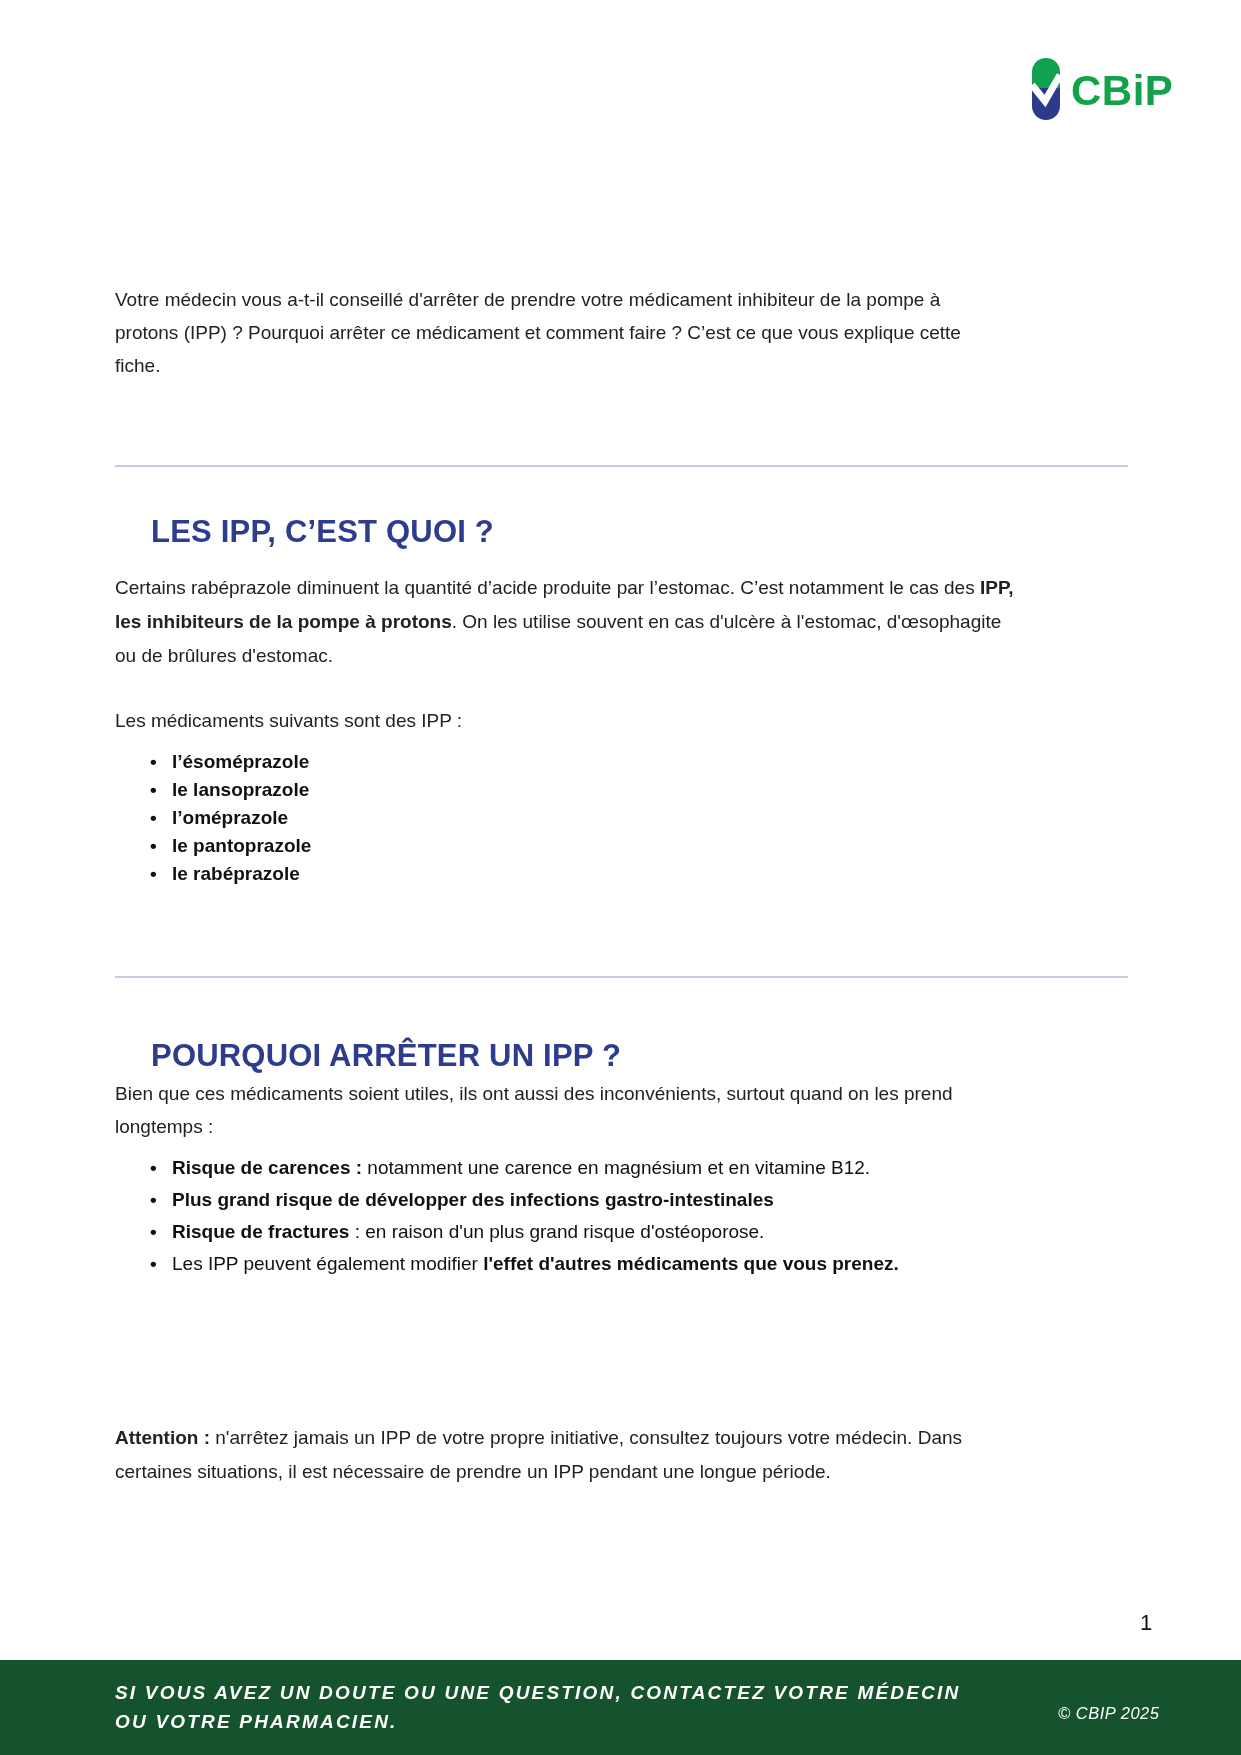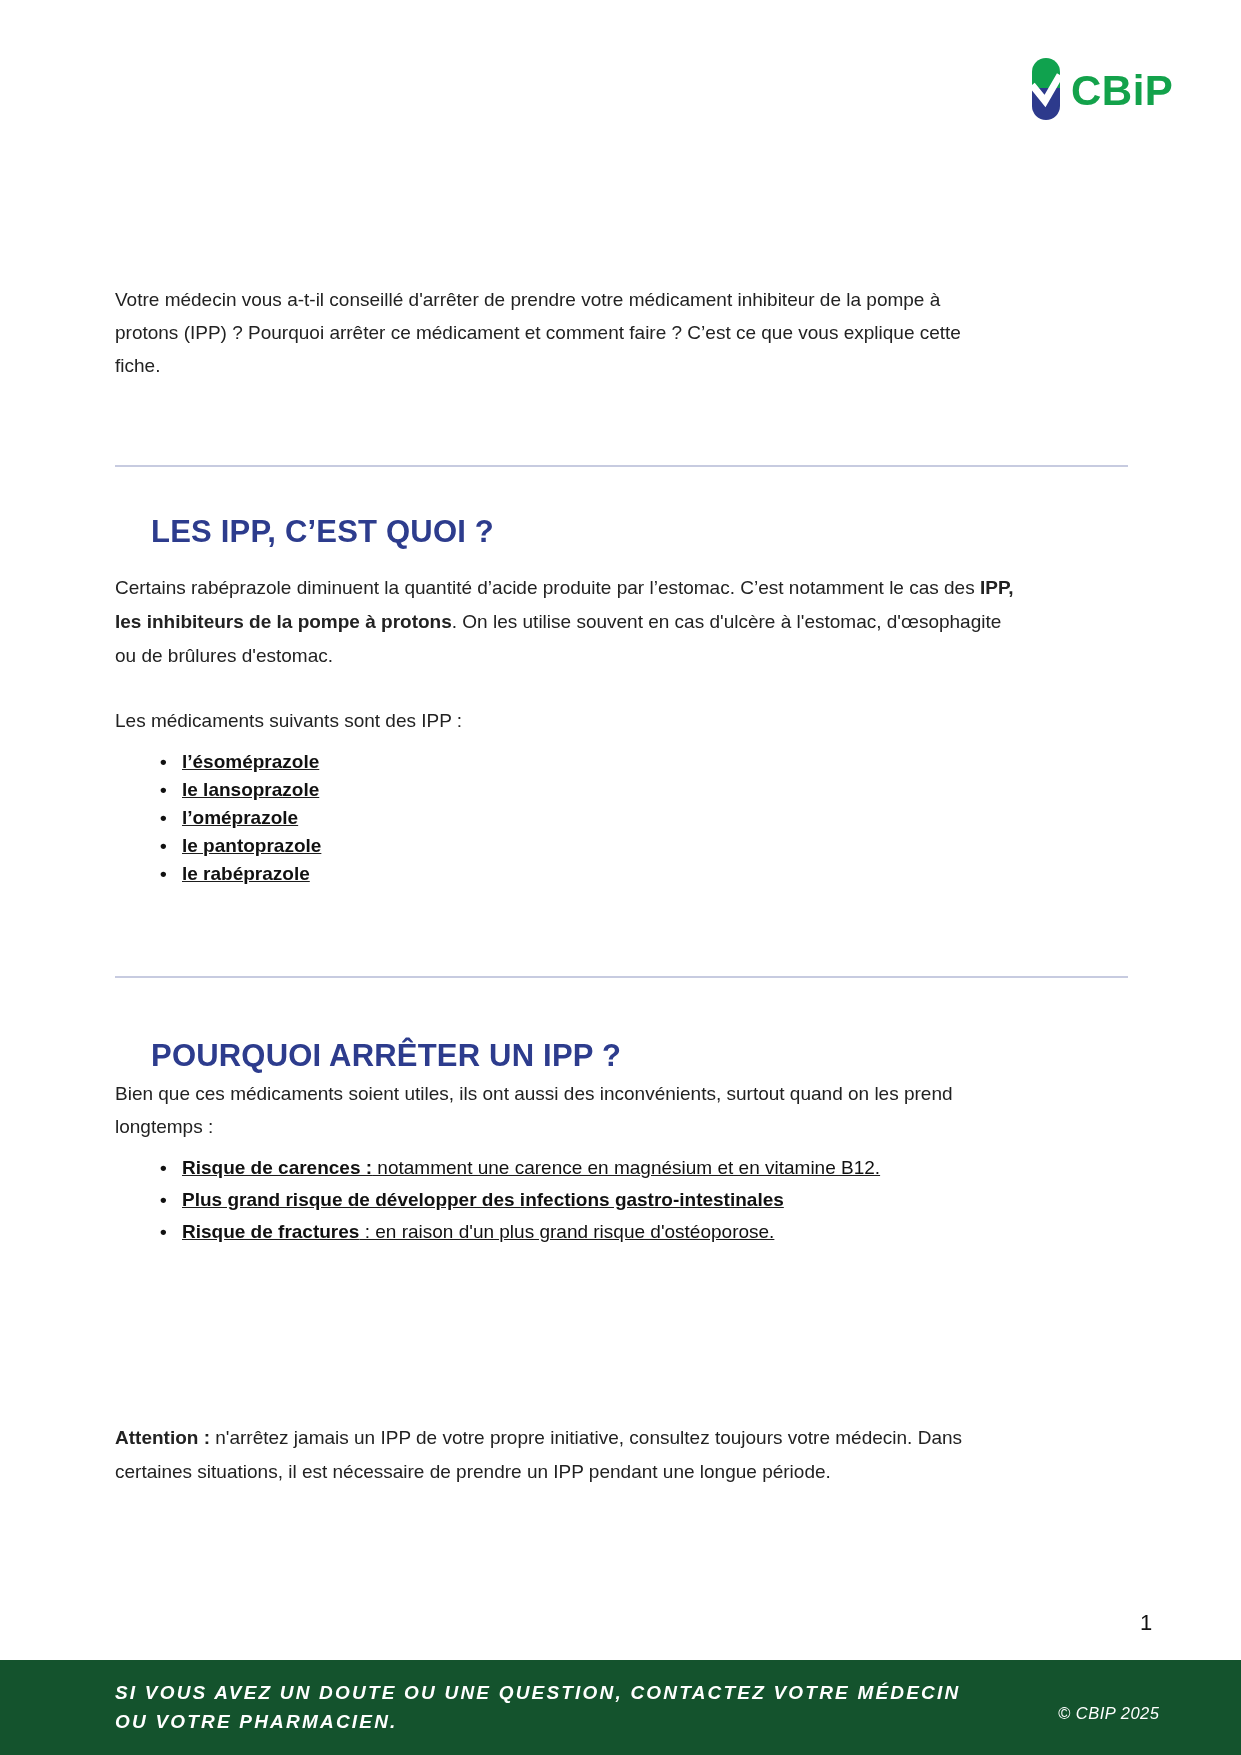--- a/index.html
+++ b/index.html
@@ -20,21 +20,21 @@
   
   .para{position:absolute;font-size:19px;line-height:33px;color:#222;}
   .intro{top:264px;left:115px;width:885px;}
   .divider{position:absolute;left:115px;width:1013px;height:2px;background:#c7cbe0;}
   .div1{top:465px;} .div2{top:976px;}
   .sec-h{position:absolute;left:115px;font-size:31px;font-weight:700;color:#2d3c8d;letter-spacing:.2px;margin-left:36px;}
   .sec1-h{top:488px;} .sec2-h{top:1012px;}
   .sec1-p{top:552px;left:115px;width:905px;line-height:34px;}
   .sec1-li-intro{top:692px;left:115px;width:600px;margin-top:12px;}
   .sec2-p{top:1058px;left:115px;width:910px;}
-  ul.list{position:absolute;left:158px;margin:0;padding:0;list-style:none;text-decoration:underline;}
+  ul.list{position:absolute;left:148px;margin:0;padding:0;list-style:none;}
   ul.list li{position:relative;padding-left:24px;color:#111;}
   ul.list li::before{content:"•";position:absolute;left:2px;font-weight:700;}
   .list1{top:748px;font-size:19px;}
   .list1 li{line-height:28px;font-weight:700;}
   .list2{top:1152px;font-size:19px;width:900px;}
   .list2 li{line-height:32px;}
   .attention{top:1402px;left:115px;width:885px;line-height:34px;}
   .page-num{position:absolute;top:1610px;left:1140px;font-size:22px;color:#111;}
   
   .footer{position:absolute;top:1660px;left:0;width:1241px;height:95px;background:#14532d;font-style:italic;}
@@ -88,20 +88,21 @@
   <div class="divider div2"></div>
 
   <h2 class="sec-h sec2-h">POURQUOI ARRÊTER UN IPP ?</h2>
 
   <p class="para sec2-p">Bien que ces médicaments soient utiles, ils ont aussi des inconvénients, surtout quand on les prend longtemps :</p>
 
   <ul class="list list2">
     <li><span class="b">Risque de carences :</span><span> notamment une carence en magnésium et en vitamine B12.</span></li>
     <li><span class="b">Plus grand risque de développer des infections gastro-intestinales</span></li>
     <li><span class="b">Risque de fractures</span><span> : en raison d'un plus grand risque d'ostéoporose.</span></li>
+    <li><span>Les IPP peuvent également modifier </span><span class="b">l'effet d'autres médicaments que vous prenez.</span></li>
   </ul>
 
   <p class="para attention"><span class="b">Attention :</span><span> n'arrêtez jamais un IPP de votre propre initiative, consultez toujours votre médecin. Dans certaines situations, il est nécessaire de prendre un IPP pendant une longue période.</span></p>
 
   <div class="page-num">1</div>
 
   <div class="footer">
     <div class="footer-msg">
       <div>SI VOUS AVEZ UN DOUTE OU UNE QUESTION, CONTACTEZ VOTRE MÉDECIN</div>
       <div>OU VOTRE PHARMACIEN.</div>

